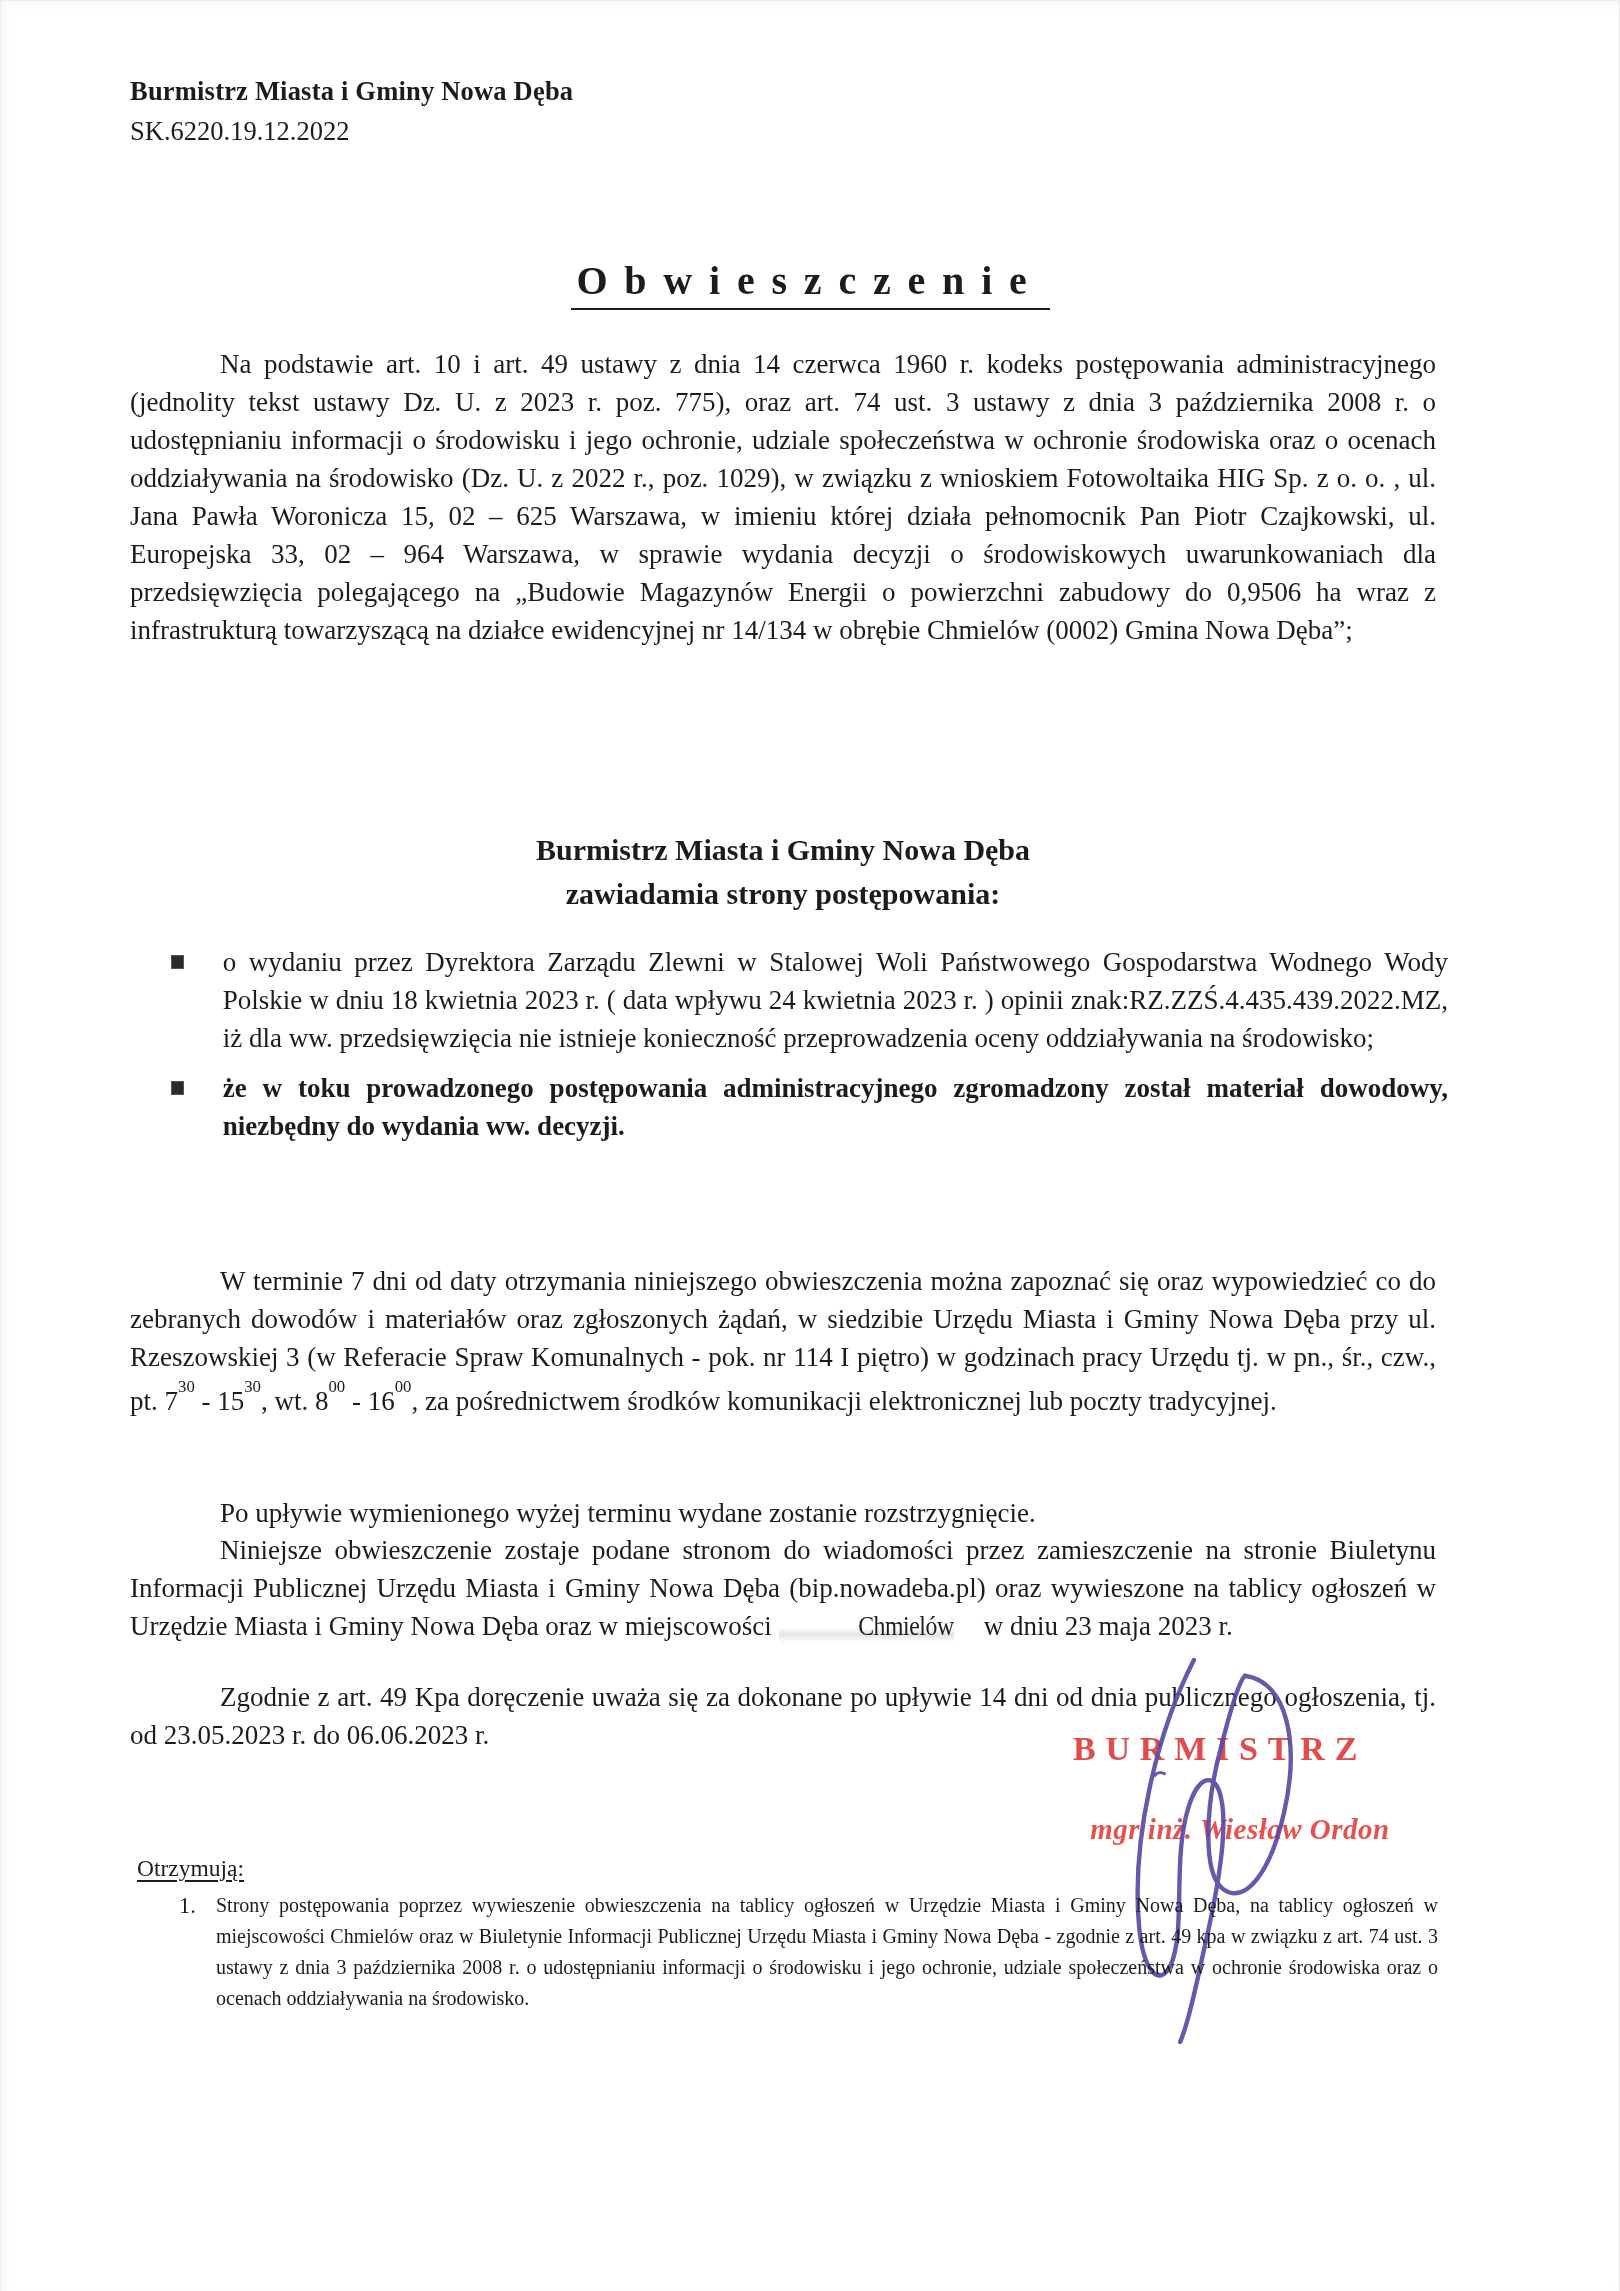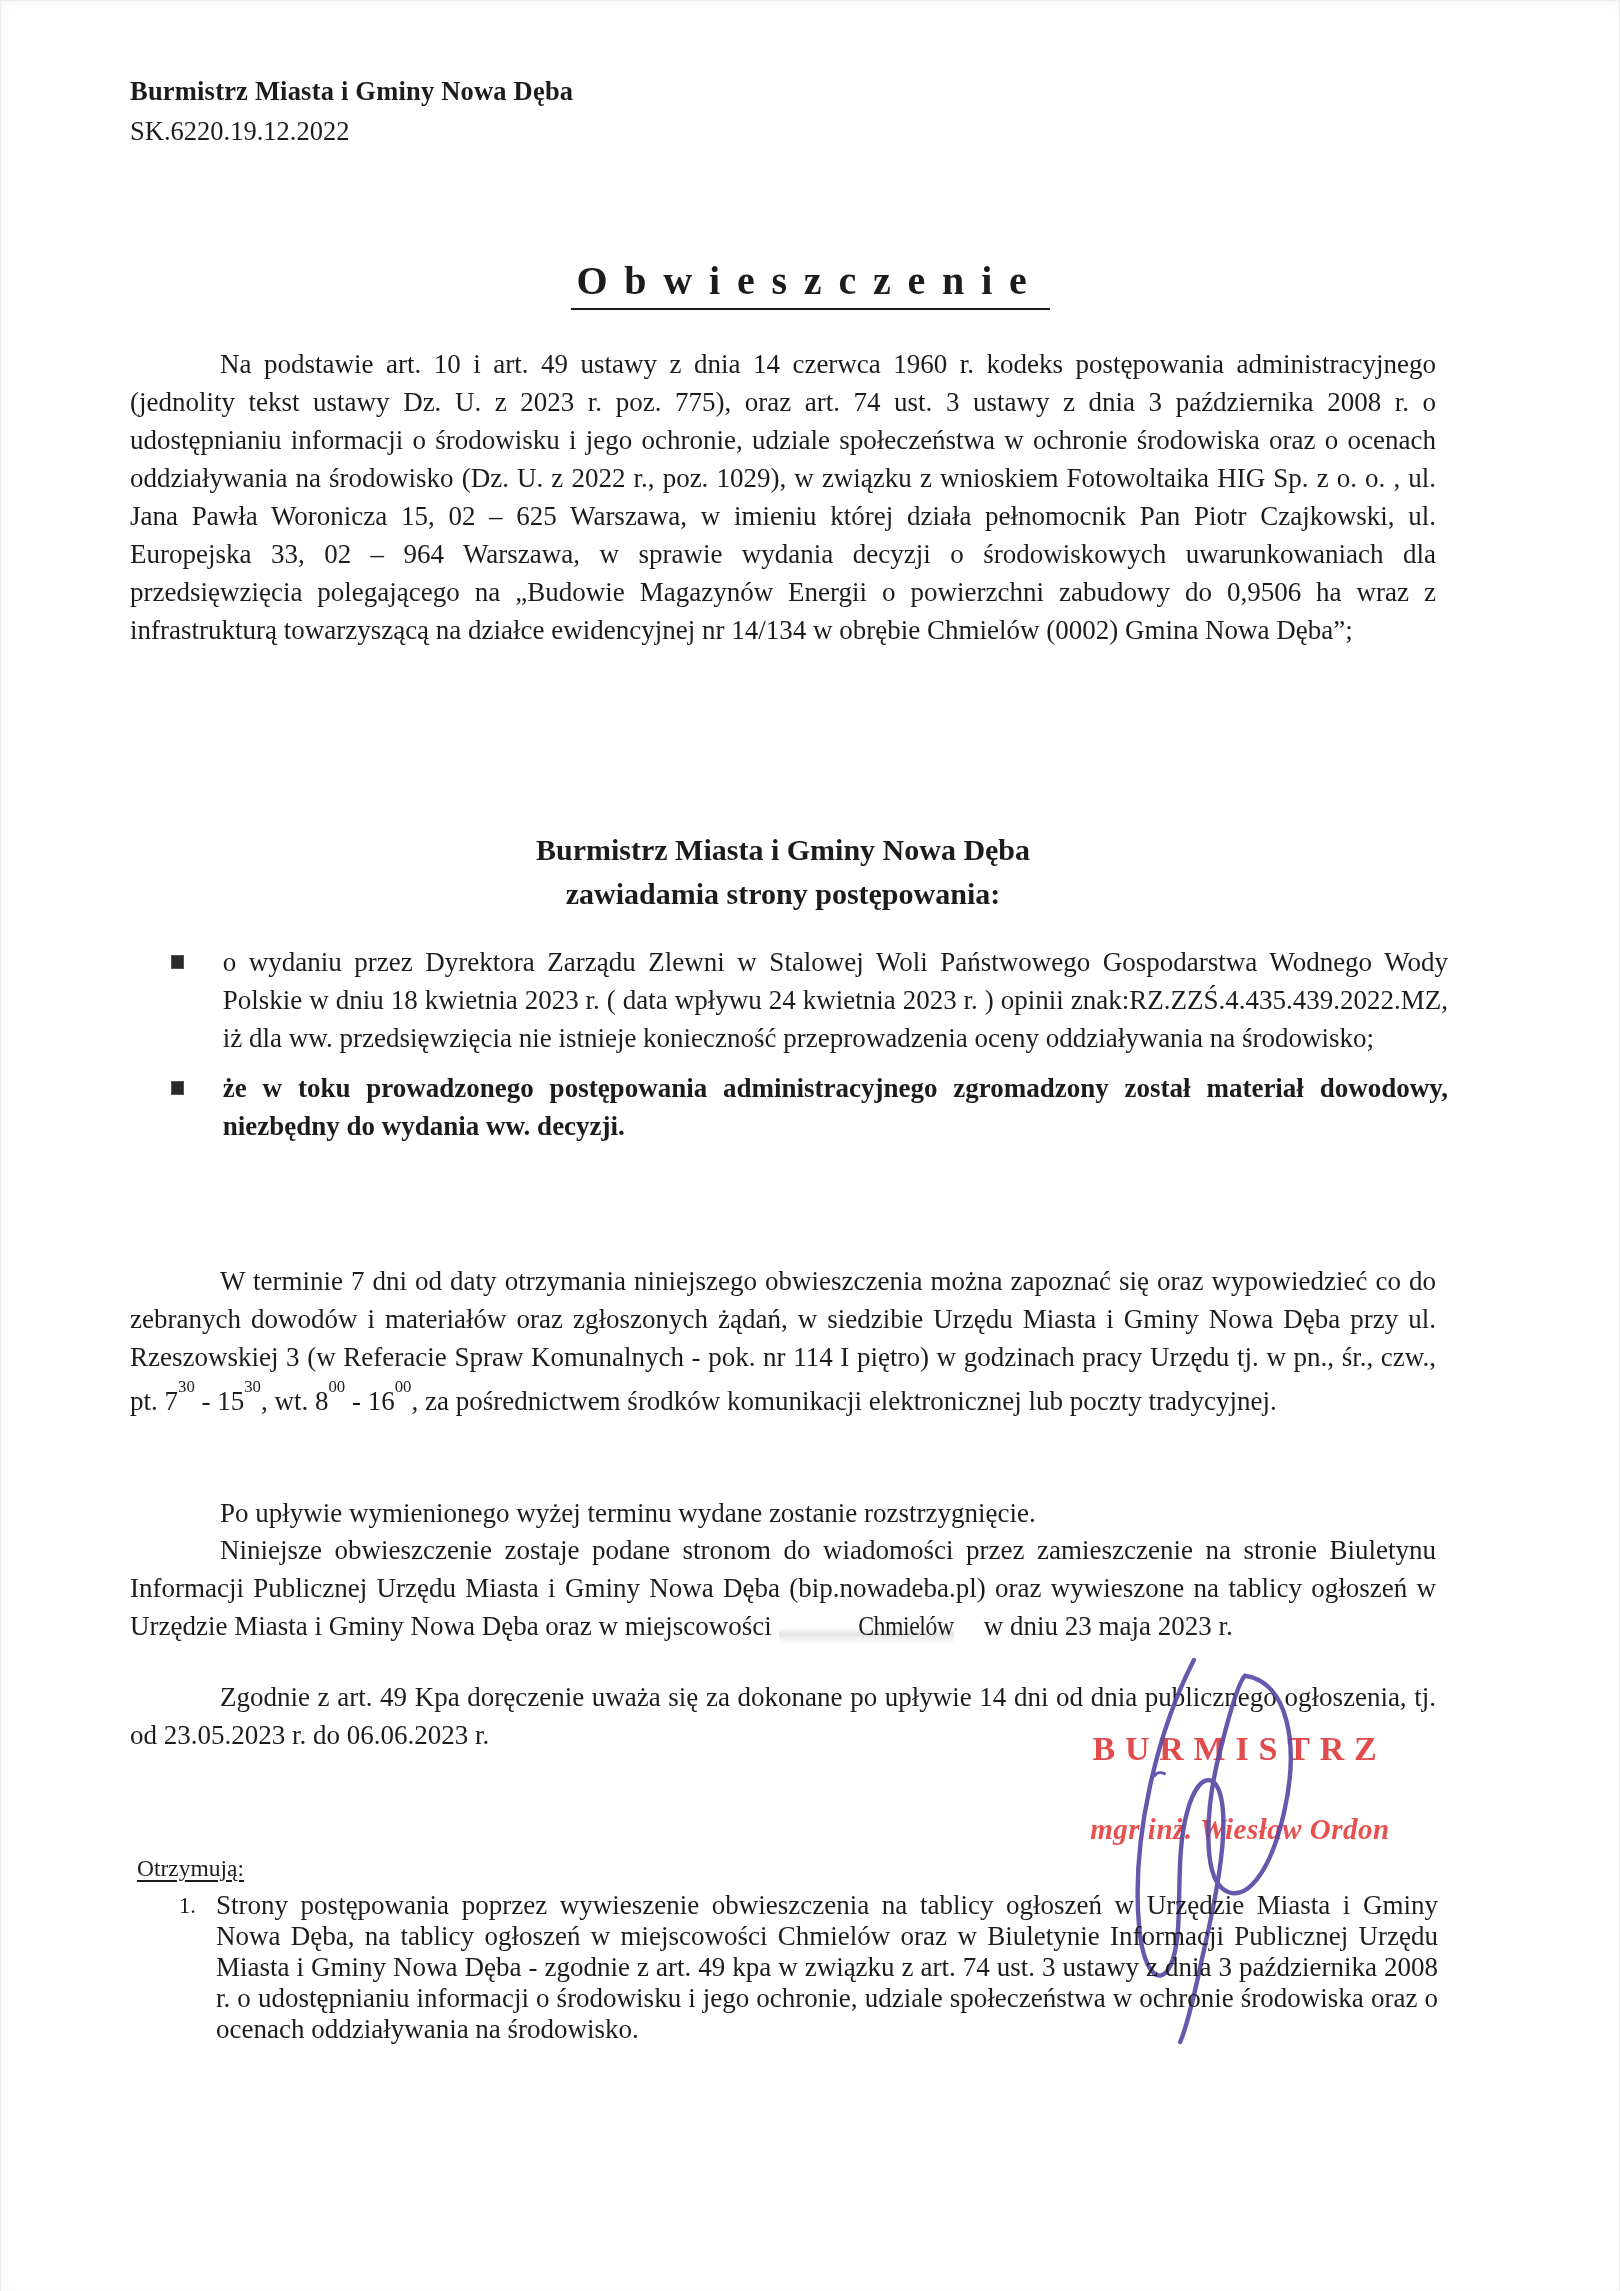--- a/index.html
+++ b/index.html
@@ -49,34 +49,34 @@
   .po-uplywie{top:1494px;}
   .niniejsze{top:1531px;}
   .zgodnie{top:1678px;}
   .overprint{
     display:inline-block;transform:scaleX(0.88);transform-origin:left;
     letter-spacing:-0.5px;
     background:linear-gradient(to bottom,transparent 55%,rgba(160,160,160,0.28) 72%,rgba(200,200,200,0.12) 88%,transparent 100%);
   }
   
   .stamp-title{
-    left:1073px;top:1730px;width:333px;text-align:center;
+    left:1073px;top:1730px;width:333px;text-align:left;
     font-size:34px;font-weight:bold;letter-spacing:9.8px;
   }
   .stamp-name{
     left:1054px;top:1813px;width:372px;text-align:center;
     font-size:29px;font-weight:bold;font-style:italic;letter-spacing:0.5px;
   }
   .ink-sig{left:1096px;top:1654px;pointer-events:none;}
   
   .footer-label{left:137px;top:1855px;font-size:23.5px;text-decoration:underline;text-underline-offset:3.9px;text-align:right;}
   .footer-list{left:130px;top:1890px;width:1308px;}
   .footer-item{display:flex;align-items:flex-start;}
   .footer-num{flex:0 0 auto;width:37px;margin-left:49px;font-size:22.5px;line-height:31px;}
-  .footer-text{flex:1 1 auto;font-size:27px;line-height:31px;text-align:justify;}
+  .footer-text{flex:1 1 auto;font-size:20px;line-height:31px;text-align:justify;}
 </style>
 </head>
 <body>
 
 <div class="page">
 
   <div class="abs sender">Burmistrz Miasta i Gminy Nowa Dęba</div>
   <div class="abs case-no">SK.6220.19.12.2022</div>
 
   <div class="abs title-wrap">

